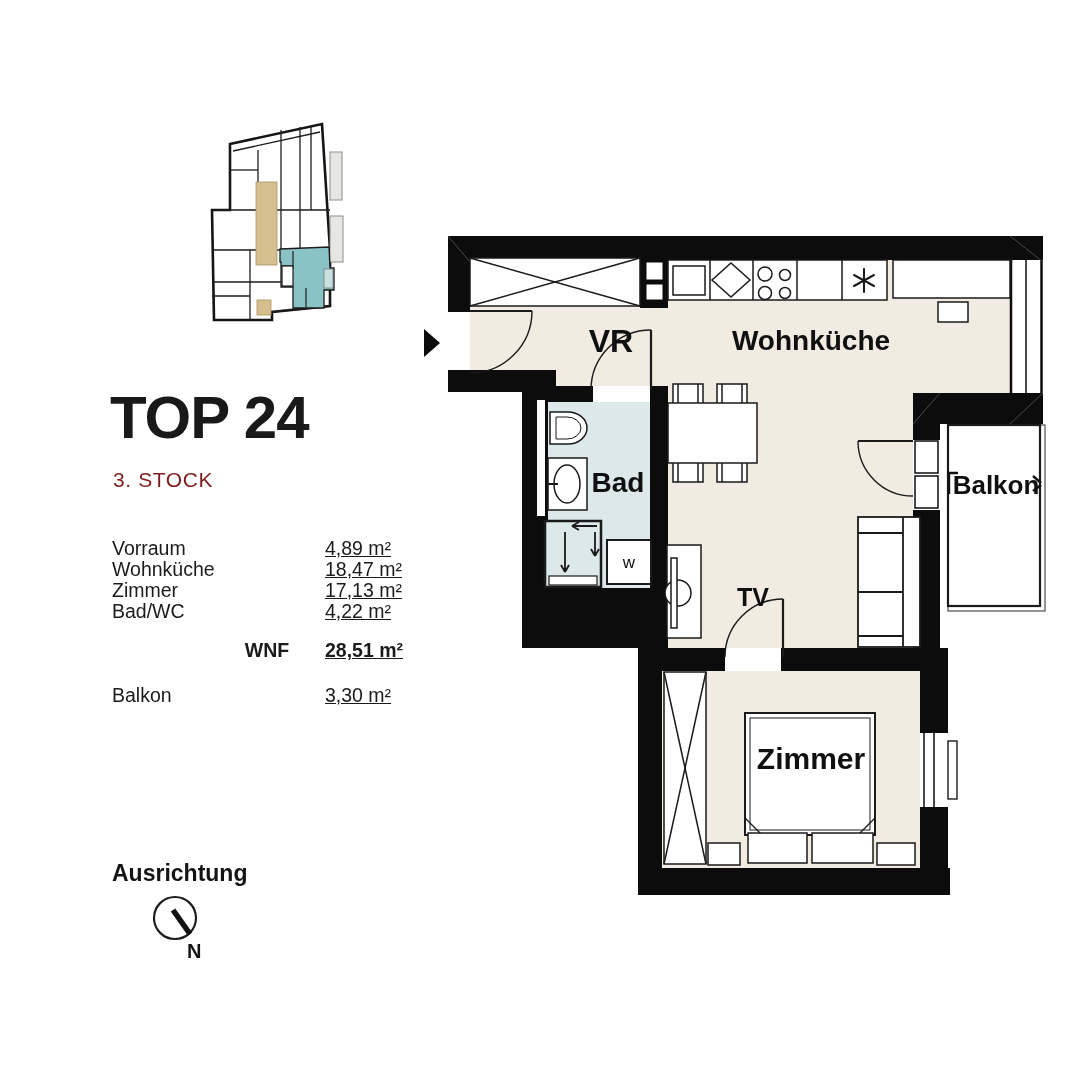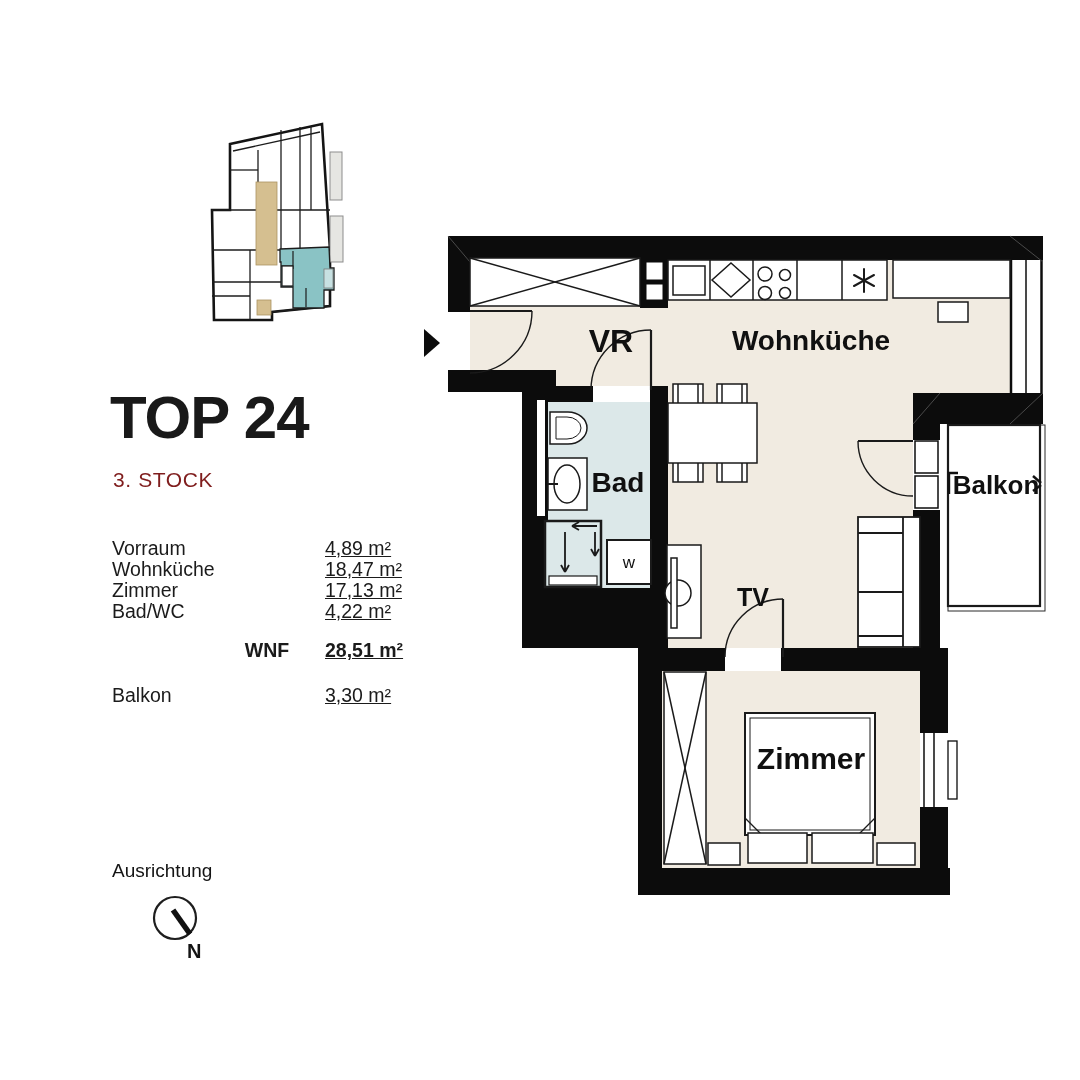--- a/index.html
+++ b/index.html
@@ -12,21 +12,21 @@
 
   
   .unit-title{left:110px;top:388px;font-size:60px;line-height:60px;font-weight:700;letter-spacing:-1px;color:#191919;}
   .unit-floor{left:113px;top:468px;font-size:21px;letter-spacing:0.6px;color:#7f1d1d;}
 
   .area-table{left:112px;top:538px;width:310px;font-size:19.5px;line-height:21px;}
   .arow{position:absolute;left:0;width:310px;white-space:nowrap;}
   .arow .avalue{position:absolute;left:213px;text-decoration:underline;}
   .arow.total{font-weight:700;text-align:center;}
 
-  .compass-label{left:112px;top:860px;font-size:19px;color:#141414;}
+  .compass-label{left:112px;top:860px;font-size:23px;color:#141414;font-weight:bold;}
   .north-label{left:187px;top:940px;font-size:20px;font-weight:600;color:#141414;}
 
   
   .plan-label{transform:translate(-50%,-50%);font-weight:700;color:#101010;white-space:nowrap;}
   .lbl-vr{left:571px;top:341px;font-size:32px;margin-left:40px;}
   .lbl-wk{left:811px;top:341px;font-size:28px;}
   .lbl-bad{left:618px;top:483px;font-size:28px;}
   .lbl-tv{left:709px;top:597px;font-size:25px;margin-left:44px;}
   .lbl-zimmer{left:811px;top:759px;font-size:30px;}
   .lbl-balkon{left:996px;top:485px;font-size:26px;}

